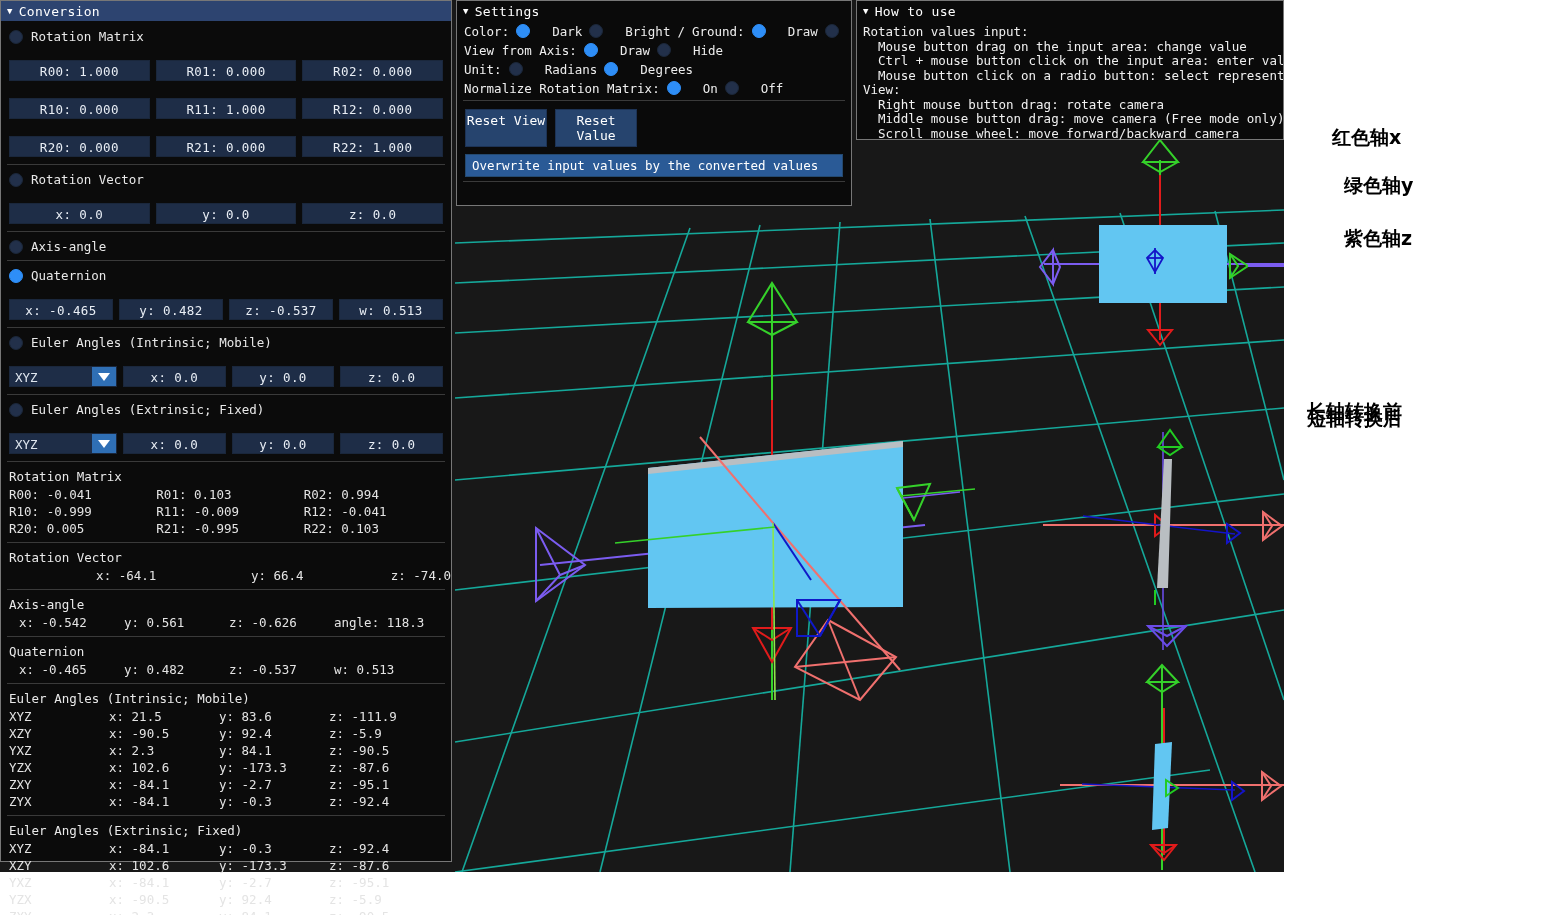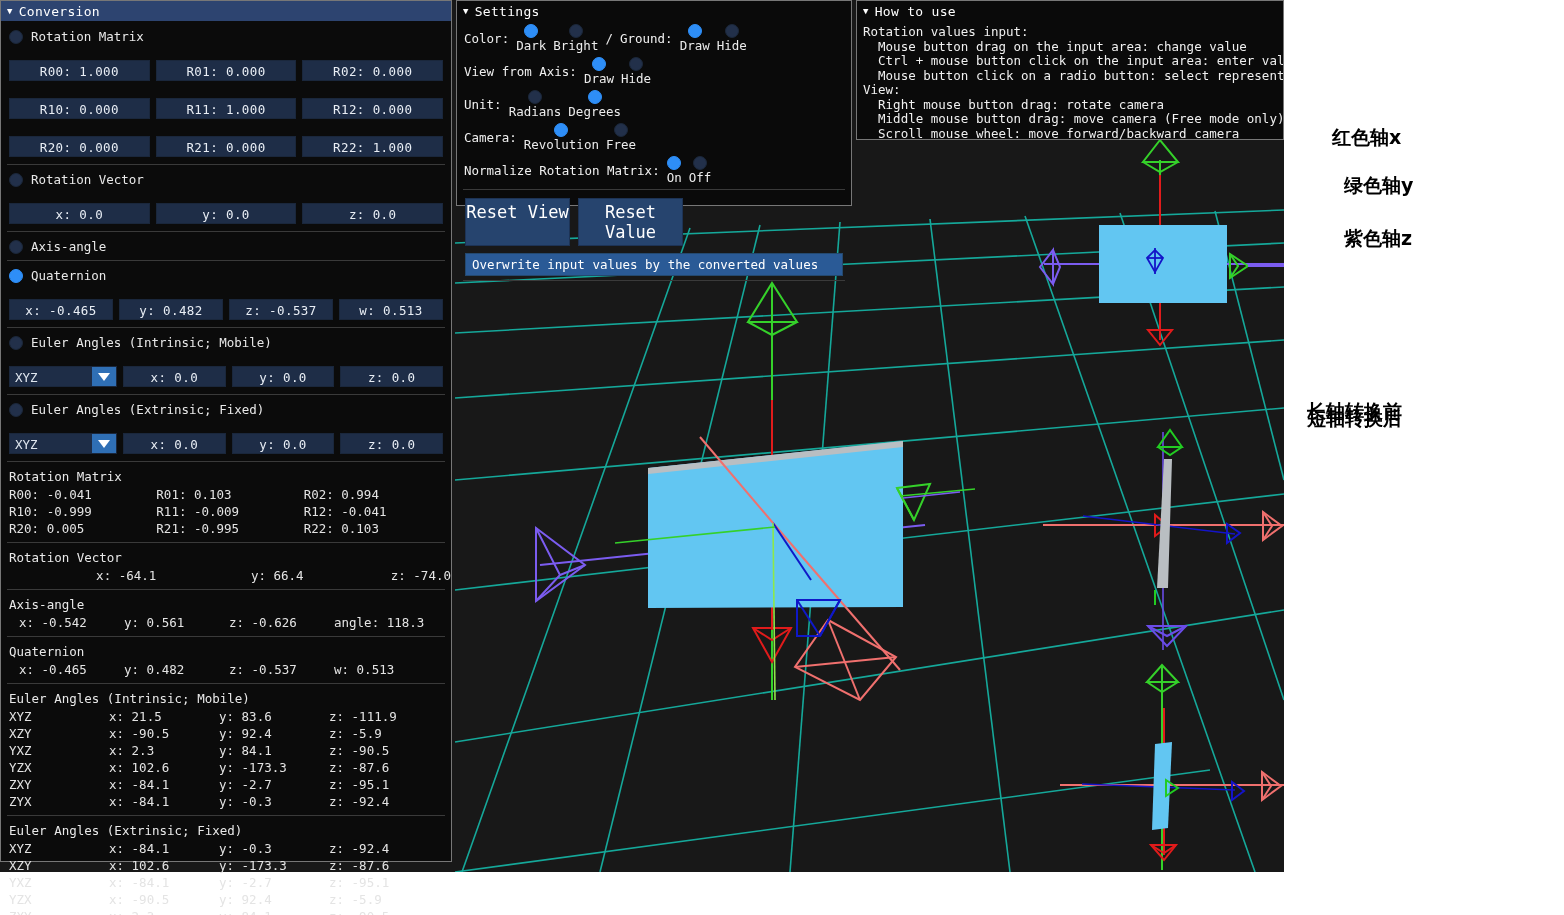--- a/index.html
+++ b/index.html
@@ -55,25 +55,25 @@
   .v3 .c { width:148px; padding-left:10px;text-align:right; }
   .v4 .c { width:105px; padding-left:10px; }
   .eul .c0 { width:100px; }
   .eul .c { width:110px; }
 
   
   #settings { left:456px; top:0; width:396px; height:206px; background:#0a0a0a; border:1px solid #777; }
   #settings .panel-title { background:#0a0a0a; }
   .set-row { display:flex; align-items:center; gap:7px; font-size:12.5px; color:#ececec; padding:2px 0 2px 7px; white-space:nowrap;}
   .set-lab { color:#f0f0f0; }
-  .opt { display:flex; align-items:center; gap:0;flex-direction:column; }
+  .opt { display:flex; gap:22px; }
   .btn-row { display:flex; gap:8px; padding:5px 8px 4px 8px; }
   .sbtn {
-    background:#26446e; color:#ffffff; font-size:17px;
-    padding:3px 0; text-align:center; width:105px; border:1px solid #1d3355;
+    background:#26446e; color:#ffffff; font-size:13px;
+    padding:3px 0; text-align:center; width:82px; border:1px solid #1d3355;
   }
   .wide-btn {
     margin:3px 8px 4px 8px; background:#2a5a96; color:#ffffff; font-size:12.5px;
     padding:3px 6px; border:1px solid #24496f;
   }
 
   
   #howto { left:856px; top:0; width:428px; height:140px; background:#0a0a0a; border:1px solid #777; }
   .howto-body { padding:3px 0 0 6px; font-size:12.5px; color:#f0f0f0; line-height:14.5px; white-space:pre; overflow:hidden;}
 
@@ -474,31 +474,20 @@
           <span class="opt">
             <span class="radio"></span>
             <span>Radians</span>
           </span>
           <span class="opt">
             <span class="radio on"></span>
             <span>Degrees</span>
           </span>
         </div>
         <div class="set-row">
-          <span class="set-lab">Camera:</span>
-          <span class="opt">
-            <span class="radio on"></span>
-            <span>Revolution</span>
-          </span>
-          <span class="opt">
-            <span class="radio"></span>
-            <span>Free</span>
-          </span>
-        </div>
-        <div class="set-row">
           <span class="set-lab">Normalize Rotation Matrix:</span>
           <span class="opt">
             <span class="radio on"></span>
             <span>On</span>
           </span>
           <span class="opt">
             <span class="radio"></span>
             <span>Off</span>
           </span>
         </div>

